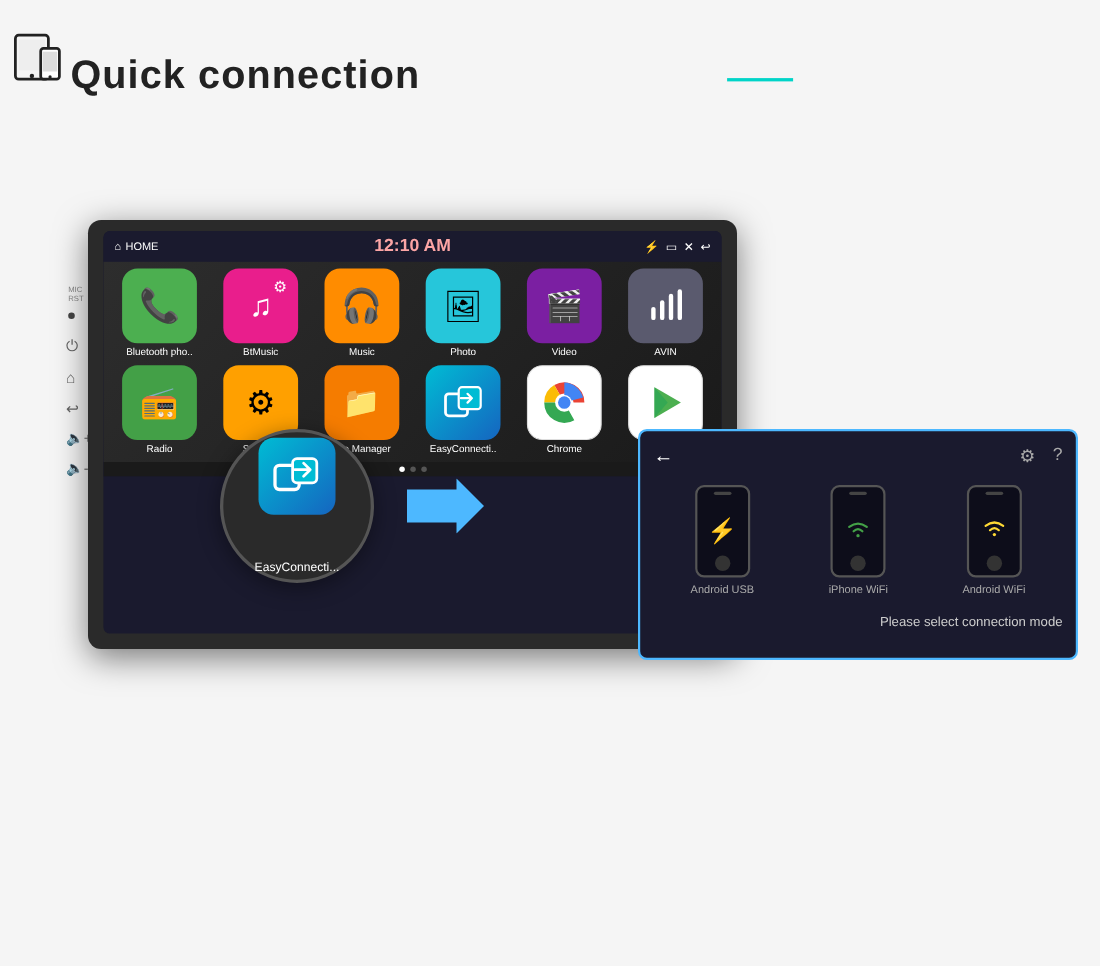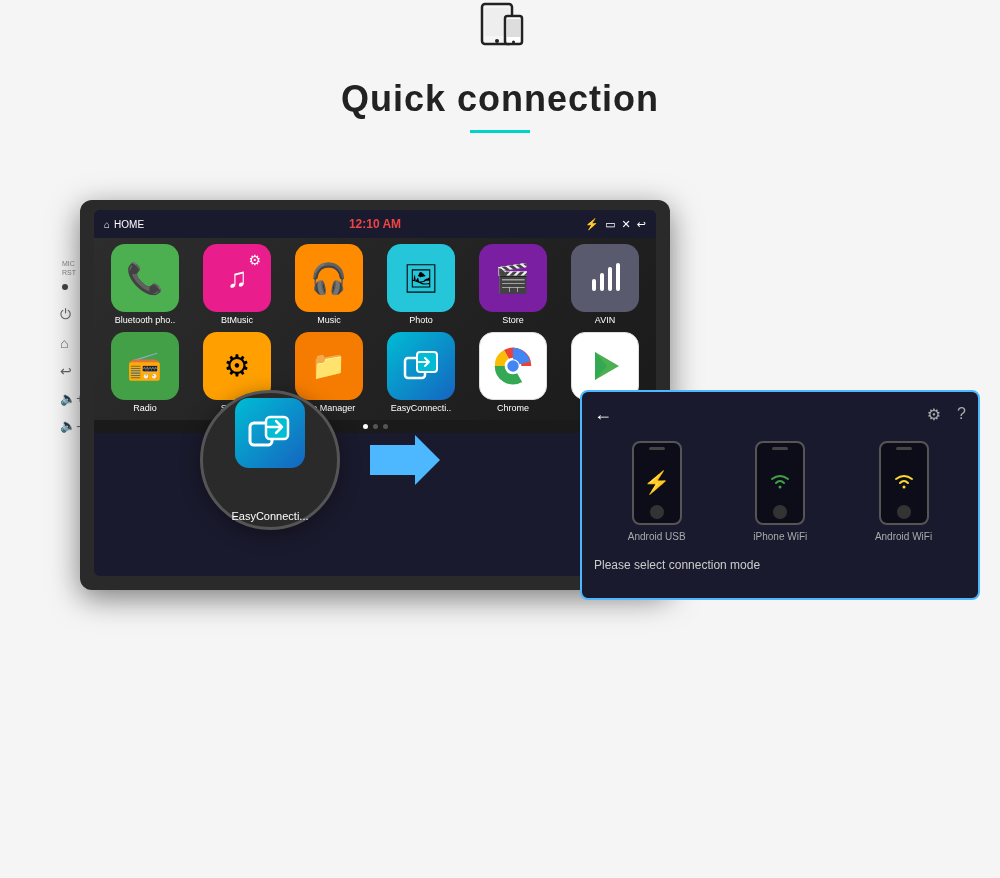--- a/index.html
+++ b/index.html
@@ -8,22 +8,23 @@
       height: 878px;
       background: #f5f5f5;
       font-family: Arial, sans-serif;
       overflow: hidden;
       position: relative;
     }
 
     
     .top-section {
       display: flex;
-      flex-direction: column;
-      align-items: center;
+      flex-direction: row;
+      align-items: center;
+      padding-top: 28px;
     }
 
     .device-icon {
       font-size: 52px;
       color: #222;
       margin-bottom: 10px;
     }
 
     .title {
       font-size: 36px;
@@ -83,23 +84,23 @@
       display: flex;
       align-items: center;
       gap: 4px;
       font-size: 11px;
     }
 
     .status-time {
       position: absolute;
       left: 50%;
       transform: translateX(-50%);
-      font-size: 12px;
+      font-size: 16px;
       font-weight: bold;
-      color: #ef4444;
+      color: #fca5a5;
     }
 
     .status-icons {
       margin-left: auto;
       display: flex;
       gap: 6px;
       font-size: 11px;
       color: #fff;
     }
 
@@ -297,21 +298,21 @@
 
     .usb-icon { color: #e53935; font-size: 22px; }
     .wifi-yellow { color: #fdd835; font-size: 20px; }
 
     .conn-label {
       font-size: 10px;
       color: #aaa;
     }
 
     .panel-footer {
-      text-align: left;
+      text-align: right;
     }
 
     .footer-title {
       font-size: 12px;
       color: #ccc;
       margin-bottom: 3px;
     }
 
     .footer-sub {
       font-size: 9px;
@@ -405,21 +406,21 @@
         <div class="app-item">
           <div class="app-icon app-teal">
             <span style="font-size:28px;">🖼</span>
           </div>
           <div class="app-label">Photo</div>
         </div>
         <div class="app-item">
           <div class="app-icon app-purple">
             <span style="font-size:28px;">🎬</span>
           </div>
-          <div class="app-label">Store</div>
+          <div class="app-label">Video</div>
         </div>
         <div class="app-item">
           <div class="app-icon app-gray">
 
             <svg width="38" height="38" viewBox="0 0 38 38" fill="none">
               <line x1="8" y1="30" x2="8" y2="22" stroke="white" stroke-width="4" stroke-linecap="round"></line>
               <line x1="16" y1="30" x2="16" y2="16" stroke="white" stroke-width="4" stroke-linecap="round"></line>
               <line x1="24" y1="30" x2="24" y2="10" stroke="white" stroke-width="4" stroke-linecap="round"></line>
               <line x1="32" y1="30" x2="32" y2="6" stroke="white" stroke-width="4" stroke-linecap="round"></line>
             </svg>

